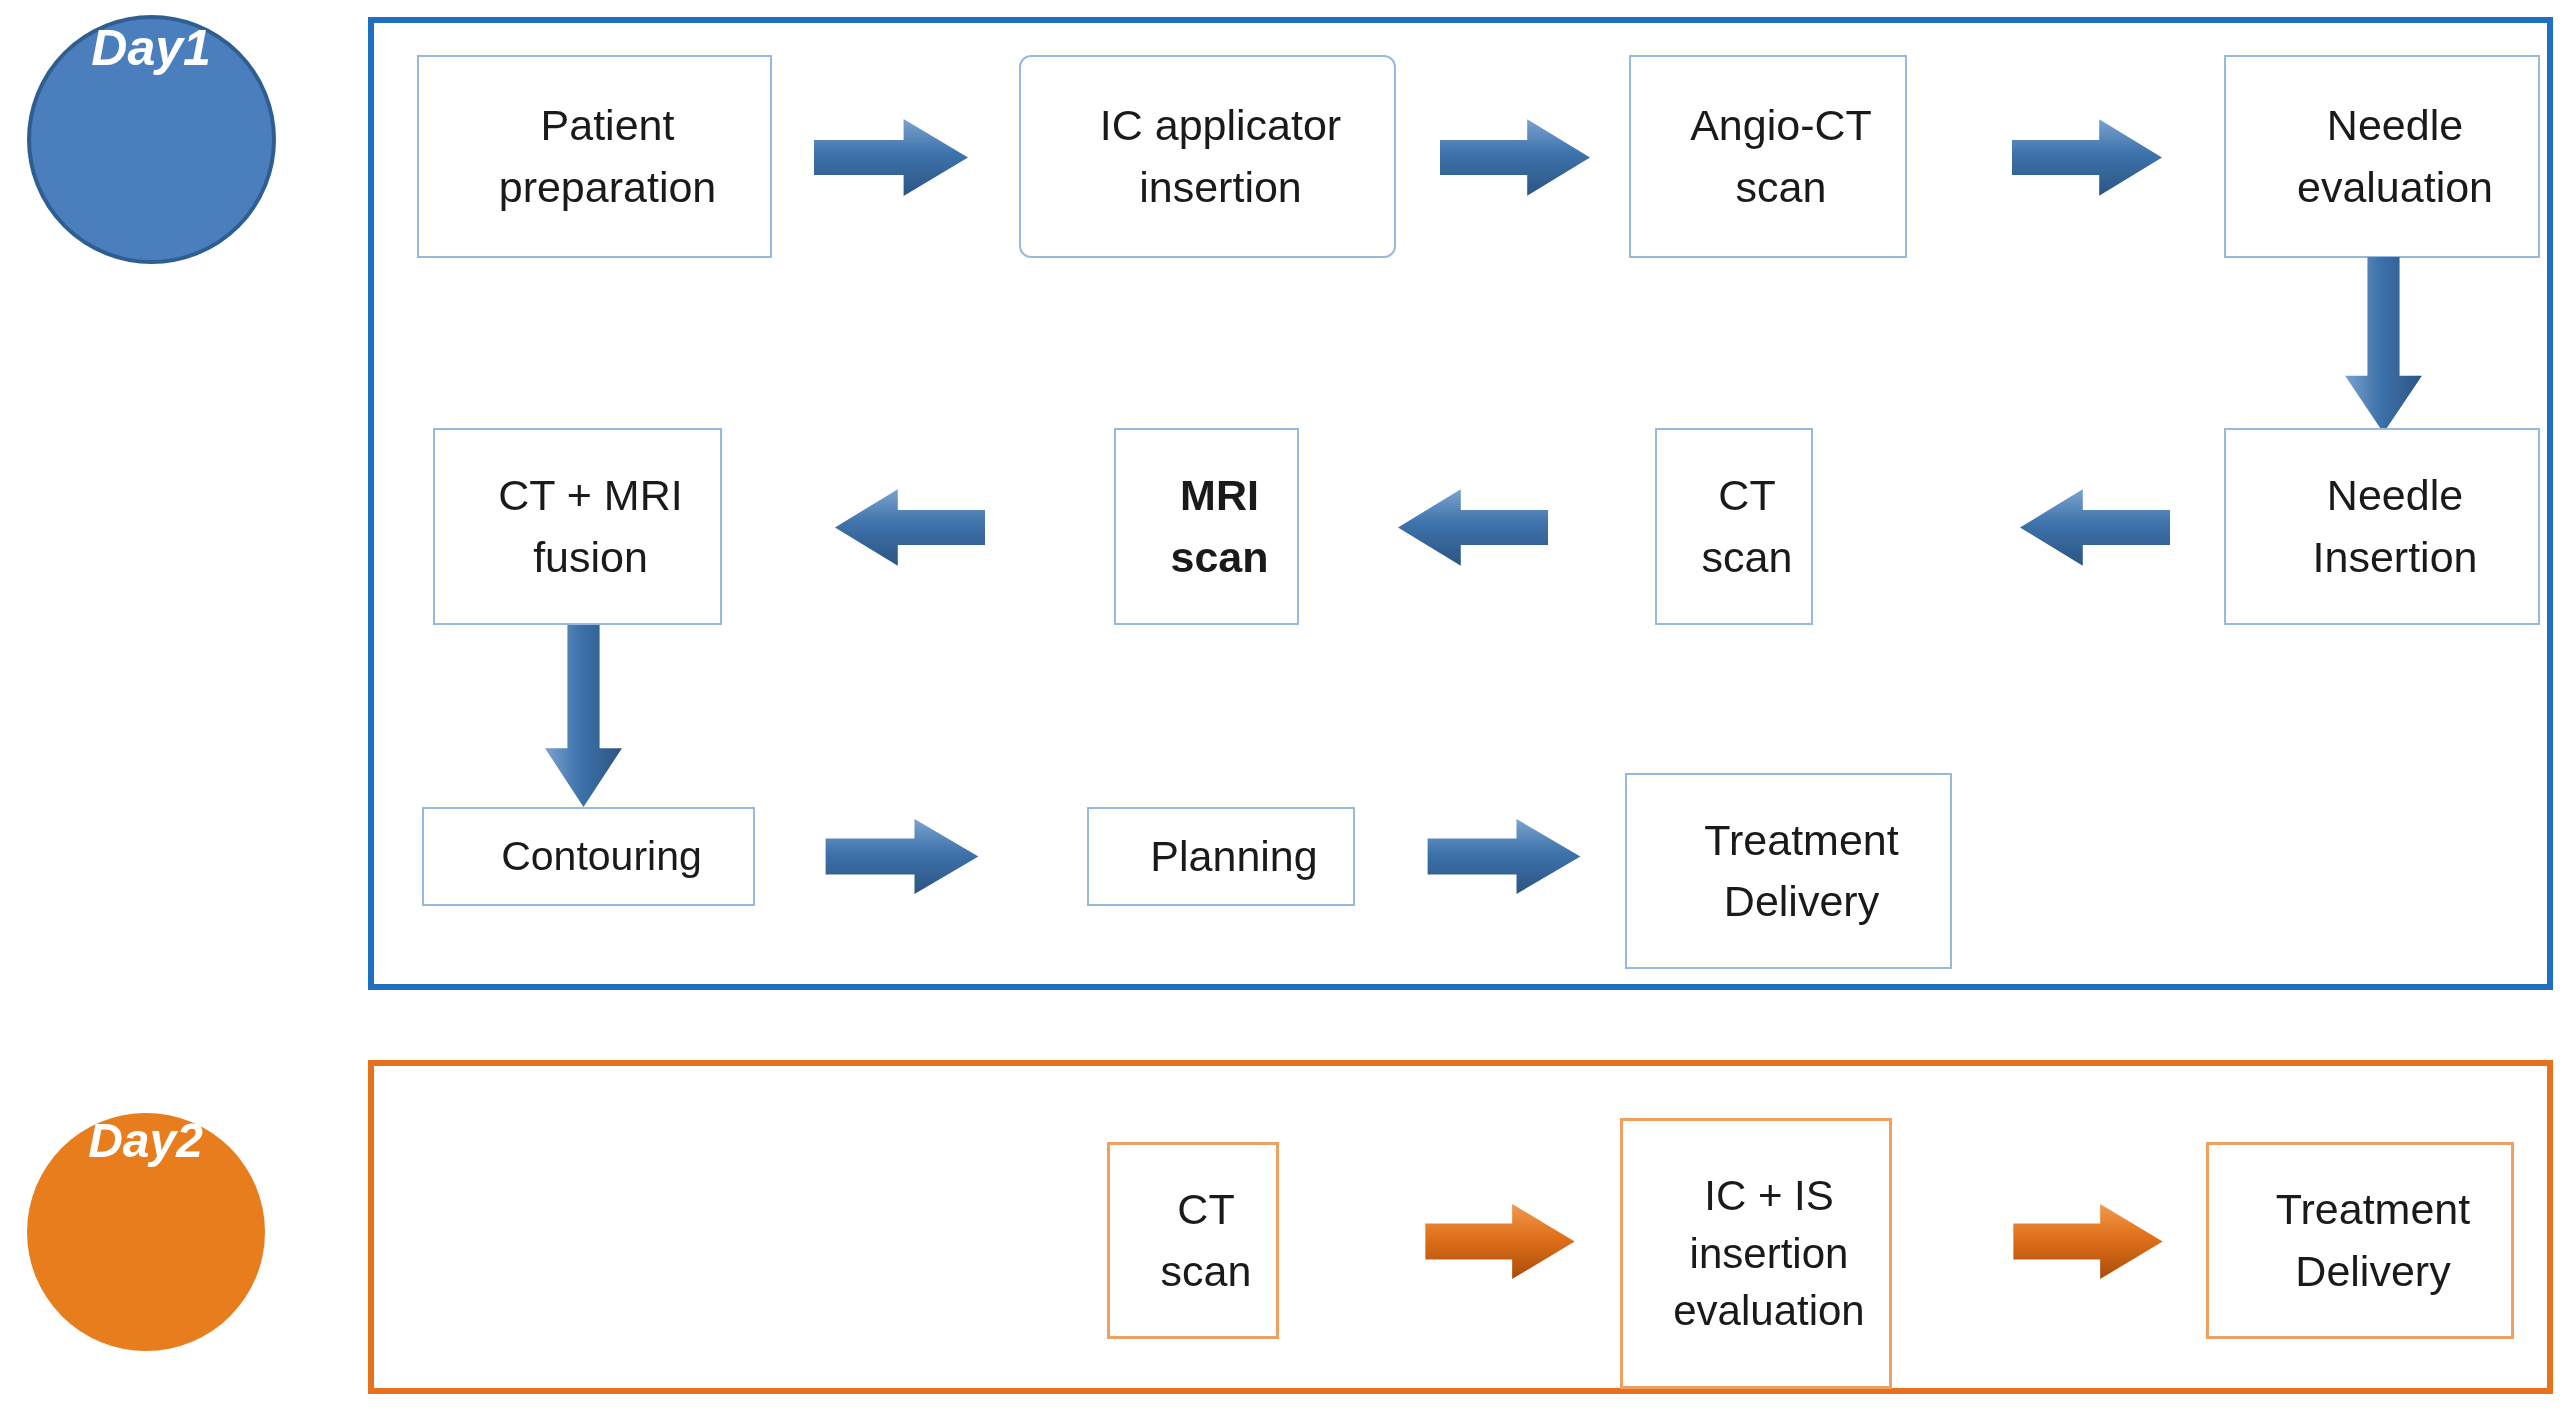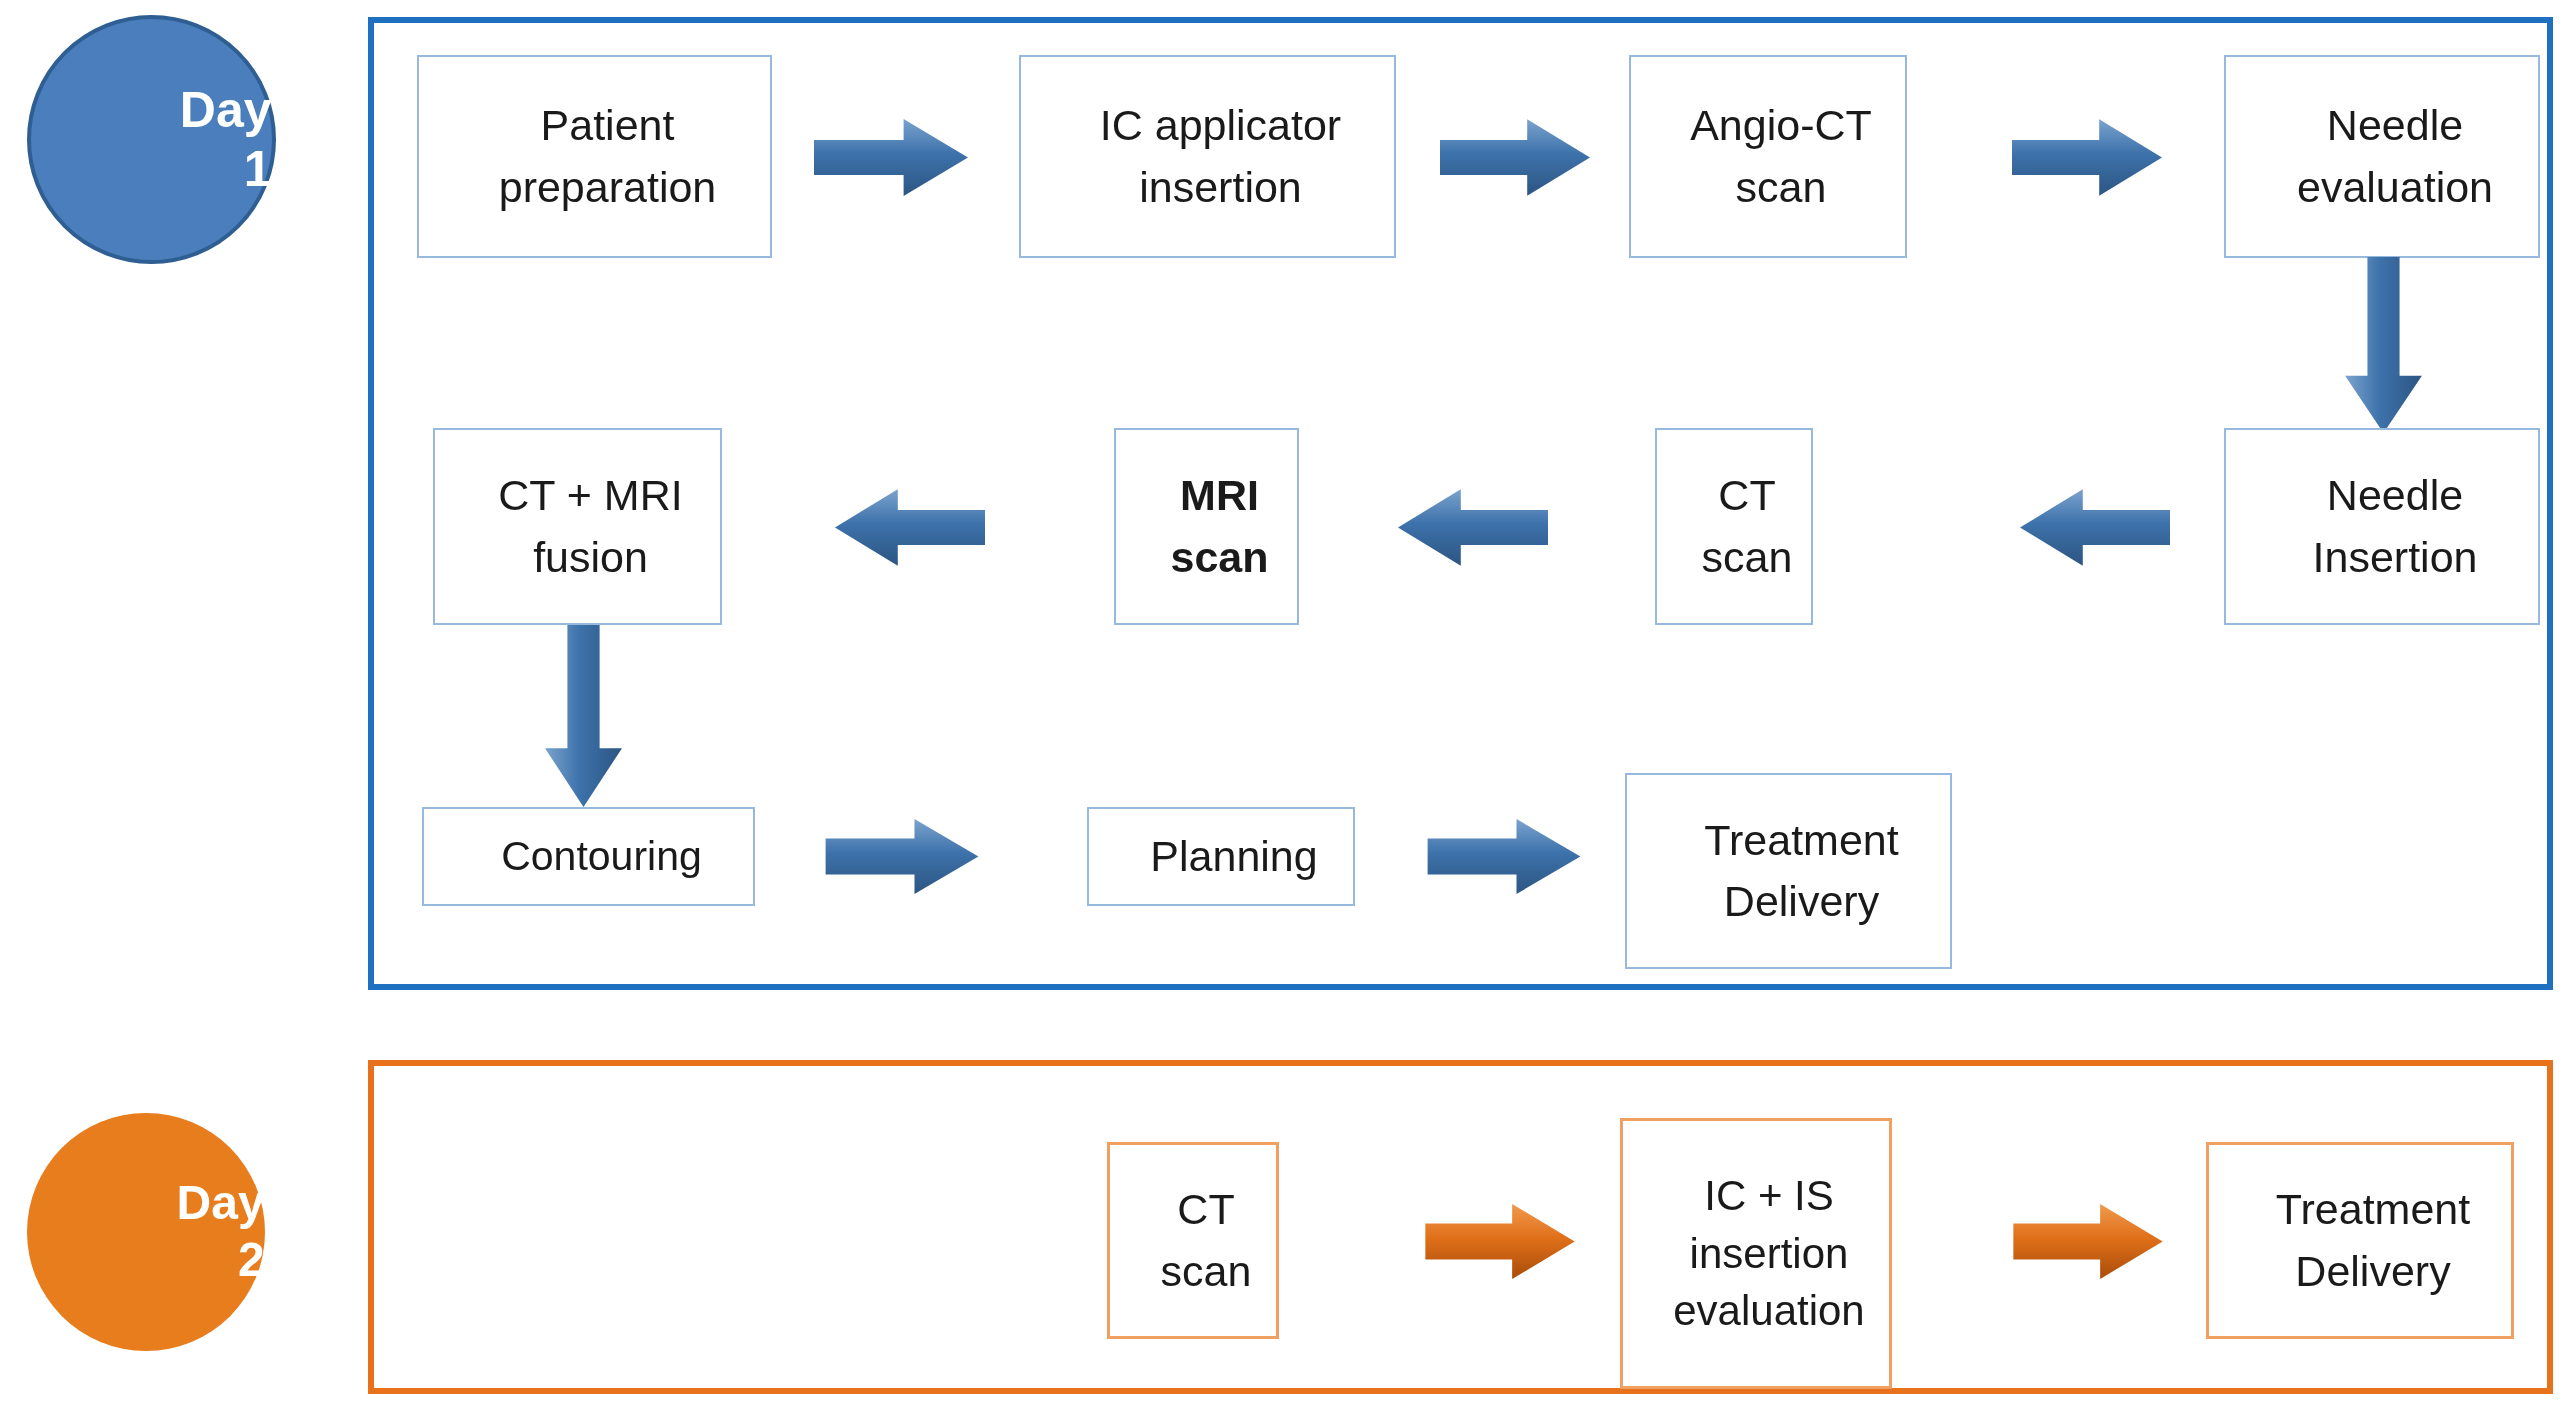--- a/index.html
+++ b/index.html
@@ -13,28 +13,29 @@
     height: 1417px;
     background: #ffffff;
     font-family: "Liberation Sans", sans-serif;
     overflow: hidden;
   }
   
   .day-badge {
     position: absolute;
     border-radius: 50%;
     display: flex;
-    flex-direction: column;
-    align-items: flex-end;
+    flex-direction: row;
+    align-items: flex-start;
     justify-content: center;
     color: #ffffff;
     font-weight: bold;
     line-height: 1.18;
     text-align: center;
     box-sizing: border-box;
+    font-style: italic;
   }
   .day-badge .dline { display: block; }
   #day1-badge {
     left: 26.6px; top: 15.4px;
     width: 249px; height: 249px;
     background: #4a7ebc;
     border: 4.9px solid #2f5f92;
     font-size: 50px;
   }
   #day2-badge {
@@ -109,21 +110,21 @@
         <linearGradient id="gB1" x1="0" y1="0" x2="0" y2="1">
           <stop offset="0%" stop-color="#7ba3ce"></stop>
             <stop offset="45%" stop-color="#3d72ab"></stop>
           <stop offset="100%" stop-color="#2c5582"></stop>
         </linearGradient>
       </defs>
       <polygon points="0,30 128,30 128,0 220,55 128,110 128,80 0,80" fill="url(#gB1)"></polygon>
     </svg>
   </div>
 
-  <div class="node blue" style="left:1019px; top:55px; width:377px; height:203px;">
+  <div class="node blue" style="left:1019px; top:55px; width:377px; height:203px;border-radius:12px;">
     <span class="nline">IC applicator</span>
     <span class="nline">insertion</span>
   </div>
 
   <div class="arrow" style="left:1440px; top:119px; width:150px; height:77px;">
     <svg width="150" height="77" viewBox="0 0 215 110" aria-hidden="true">
       <defs>
         <linearGradient id="gB2" x1="0" y1="0" x2="0" y2="1">
           <stop offset="0%" stop-color="#7ba3ce"></stop>
             <stop offset="45%" stop-color="#3d72ab"></stop>

